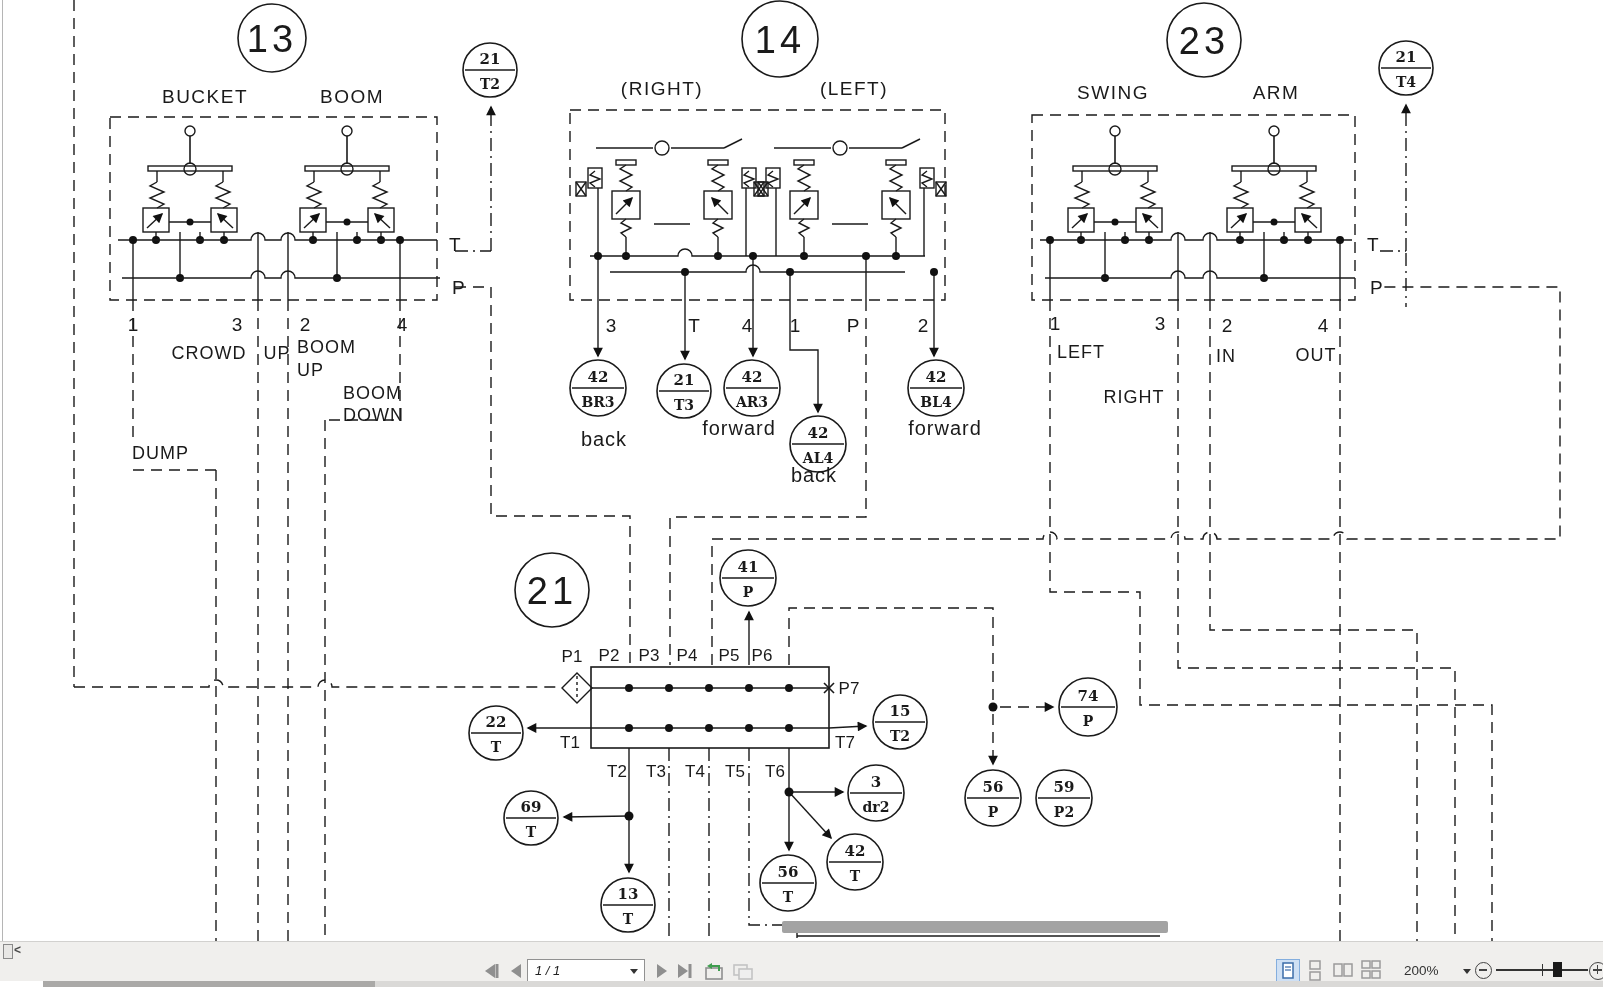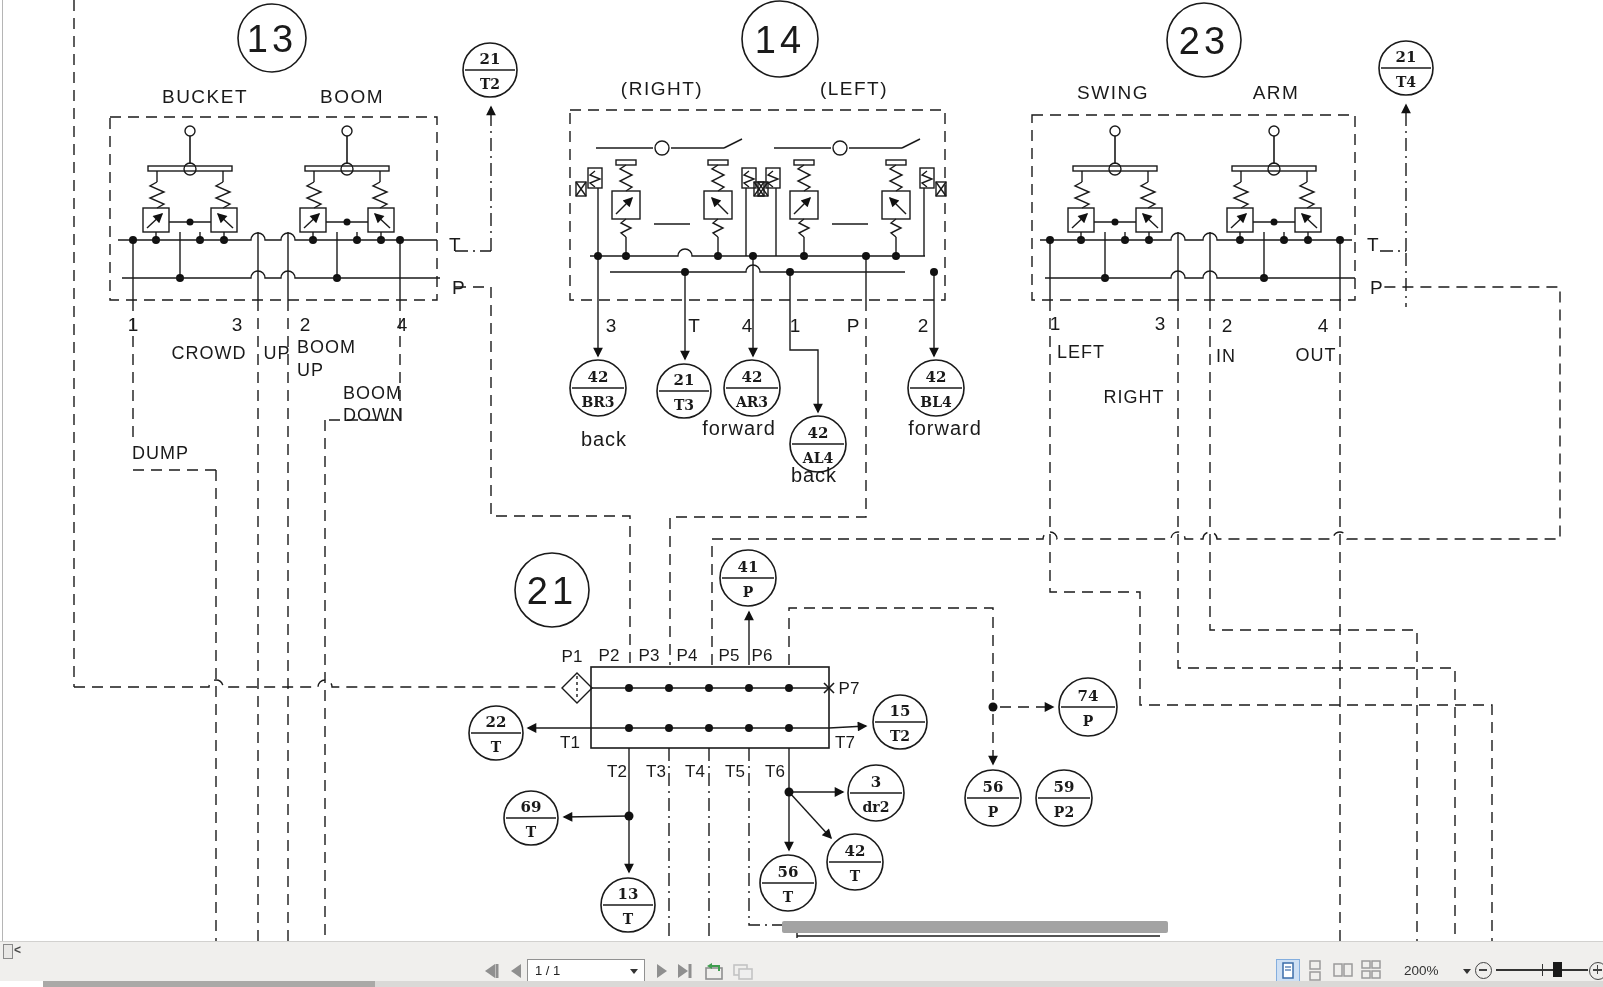--- a/index.html
+++ b/index.html
@@ -22,21 +22,21 @@
   .dashdot{stroke-dasharray:13,5,2,5;}
   .dot{fill:#111;}
   
   .hscroll{position:absolute;left:782px;top:921px;width:386px;height:12px;background:#a3a3a3;border-radius:2px;}
   .xglyph{position:absolute;left:1592px;top:942px;font-size:10px;color:#555;font-family:"DejaVu Sans",sans-serif;}
   
   .toolbar{position:absolute;left:0;top:941px;width:1603px;height:40px;background:#f0efed;border-top:1px solid #d2d1cf;}
   .sbtoggle{position:absolute;left:3px;top:2px;width:8px;height:13px;border:1px solid #8a8a8a;background:#e8e7e5;}
   .sbcollapse{position:absolute;left:14px;top:1px;font-size:12px;font-weight:bold;color:#4a4a4a;cursor:pointer;}
   .navbtn{position:absolute;top:20px;width:20px;height:18px;}
-  .combo{position:absolute;left:527px;top:17px;width:116px;height:22px;background:#fff;border:1px solid #919191;}
+  .combo{position:absolute;left:527px;top:17px;width:116px;height:22px;background:#fff;border:1px solid #919191;font-style:italic;}
   .combo .pg{position:absolute;left:7px;top:3px;font-size:13px;color:#222;}
   .combo .caret{position:absolute;right:6px;top:9px;width:0;height:0;border-left:4px solid transparent;border-right:4px solid transparent;border-top:5px solid #333;}
   .viewicon{position:absolute;top:17px;width:22px;height:22px;}
   .viewicon.active{background:#cfe0f4;border:1px solid #84aede;}
   .zoomtxt{position:absolute;left:1404px;top:21px;font-size:13.5px;color:#333;}
   .zcaret{position:absolute;left:1463px;top:27px;width:0;height:0;border-left:4px solid transparent;border-right:4px solid transparent;border-top:5px solid #333;}
   .zminus{position:absolute;left:1475px;top:20px;width:15px;height:15px;border:1.4px solid #444;border-radius:50%;}
   .zminus::after{content:"";position:absolute;left:3px;top:6px;width:8px;height:1.6px;background:#444;}
   .zslider{position:absolute;left:1496px;top:27px;width:92px;height:1.6px;background:#333;}
   .ztick{position:absolute;left:1542px;top:22px;width:1.4px;height:12px;background:#333;}

